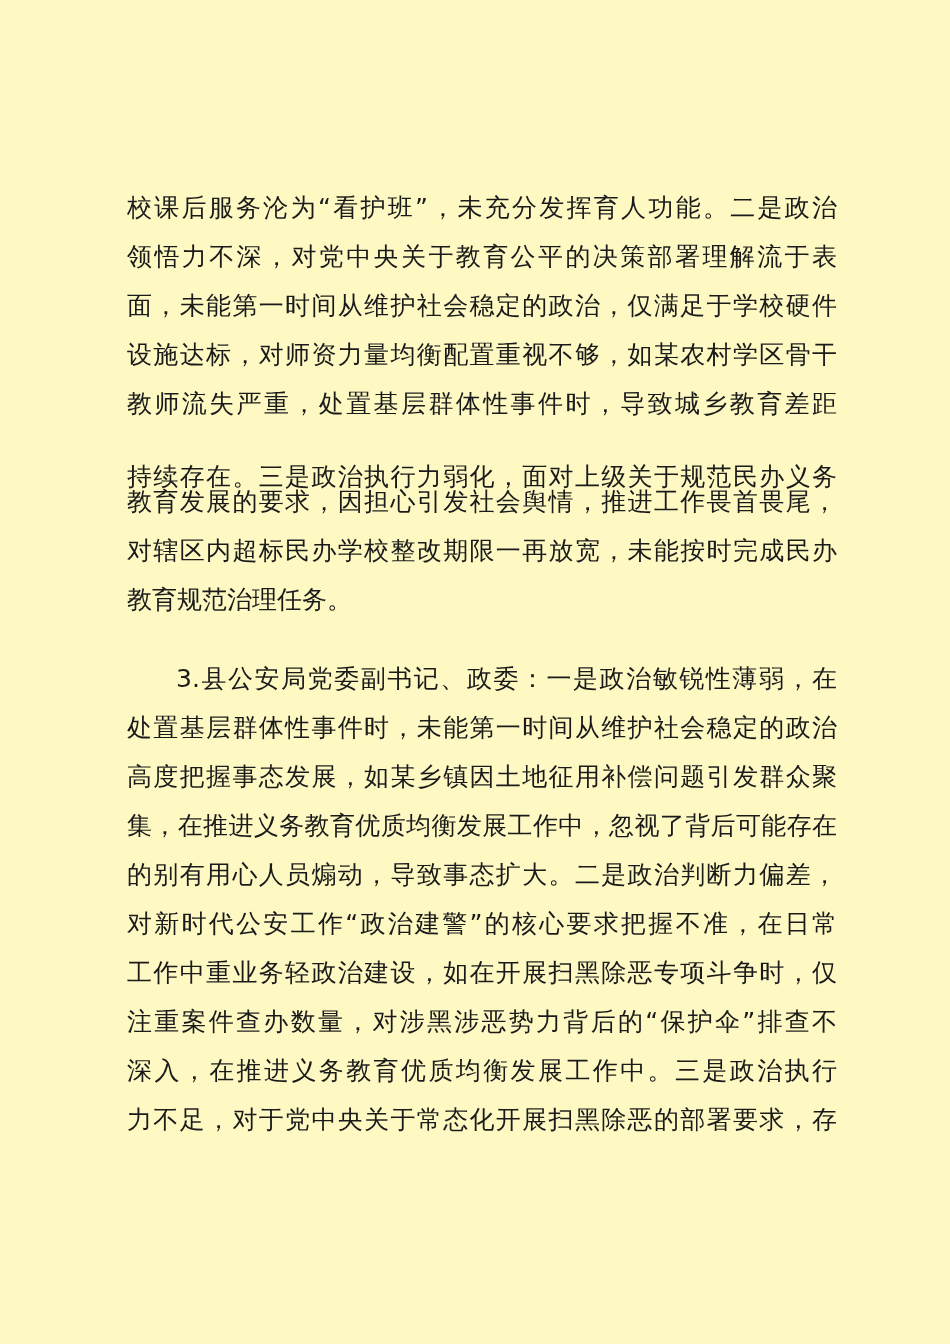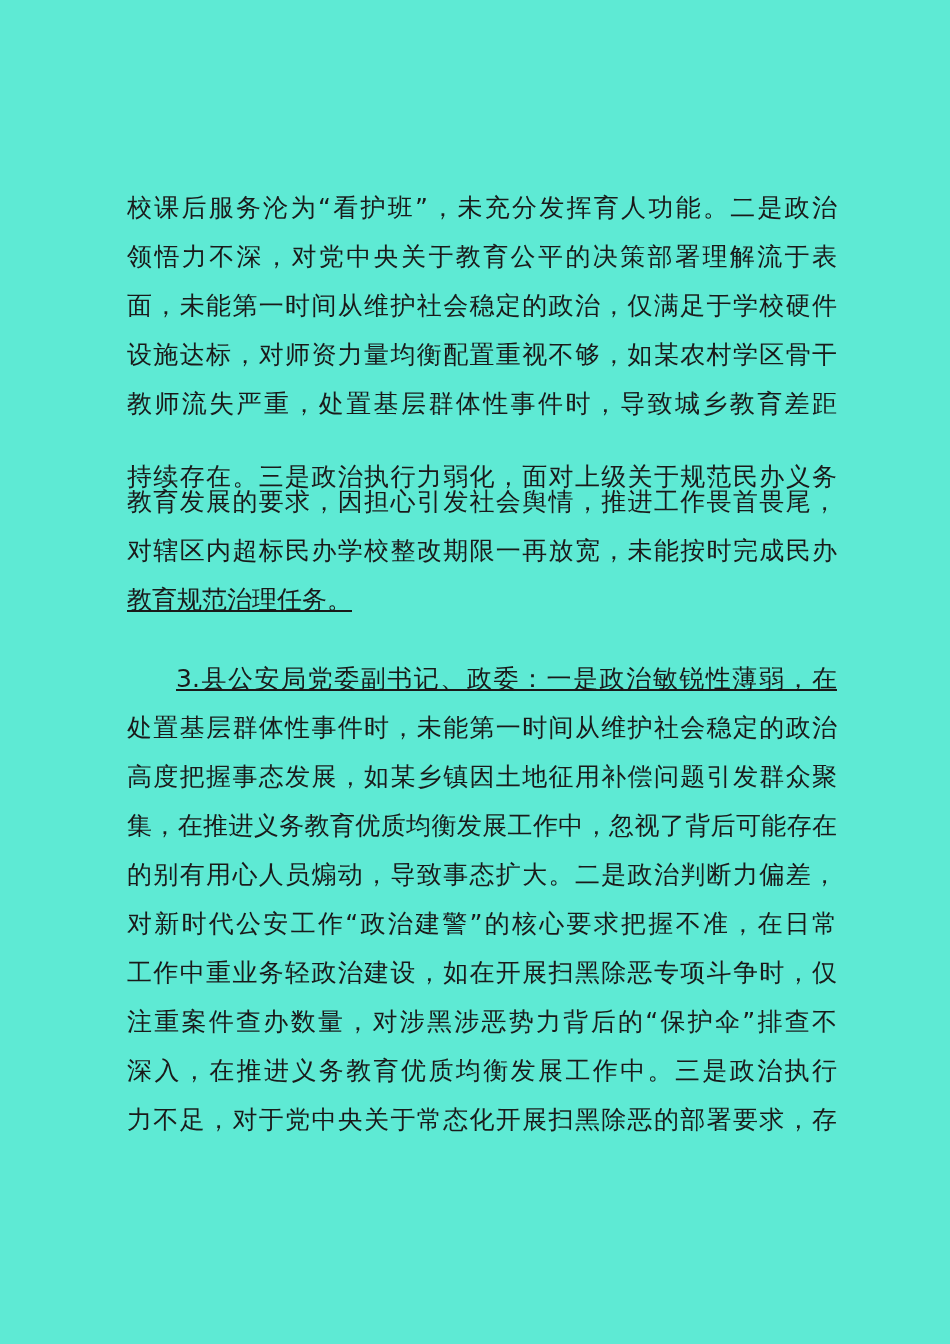--- a/index.html
+++ b/index.html
@@ -1,32 +1,32 @@
 <!DOCTYPE html>
 <html><head>
 <meta charset="utf-8">
 <style>
   html, body { margin: 0; padding: 0; background: #ffffff; }
   body { width: 950px; height: 1344px; position: relative; overflow: hidden; }
-  .page { position: absolute; left: 0; top: 0; width: 950px; height: 1344px; background: #5eead4; }
+  .page { position: absolute; left: 0; top: 0; width: 950px; height: 1344px; background: #fef9c3; }
   .line {
     position: absolute;
     left: 127px;
     width: 710px;
     height: 34px;
     line-height: 34px;
     font-family: "DejaVu Sans", sans-serif;
     font-size: 25px;
     color: #1a1a1a;
     white-space: nowrap;
     text-align: justify;
     text-align-last: justify;
   }
-  .line.last { text-align-last: left; text-decoration: underline; }
-  .line.indent { left: 176px; width: 661px; text-decoration: underline; }
+  .line.last { text-align-last: left; }
+  .line.indent { left: 176px; width: 661px; }
 </style>
 </head>
 <body>
 
 <div class="page">
 
   <div>
     <div class="line" style="top:191px">校课后服务沦为“看护班”，未充分发挥育人功能。二是政治</div>
     <div class="line" style="top:240px">领悟力不深，对党中央关于教育公平的决策部署理解流于表</div>
     <div class="line" style="top:289px">面，未能第一时间从维护社会稳定的政治，仅满足于学校硬件</div>

